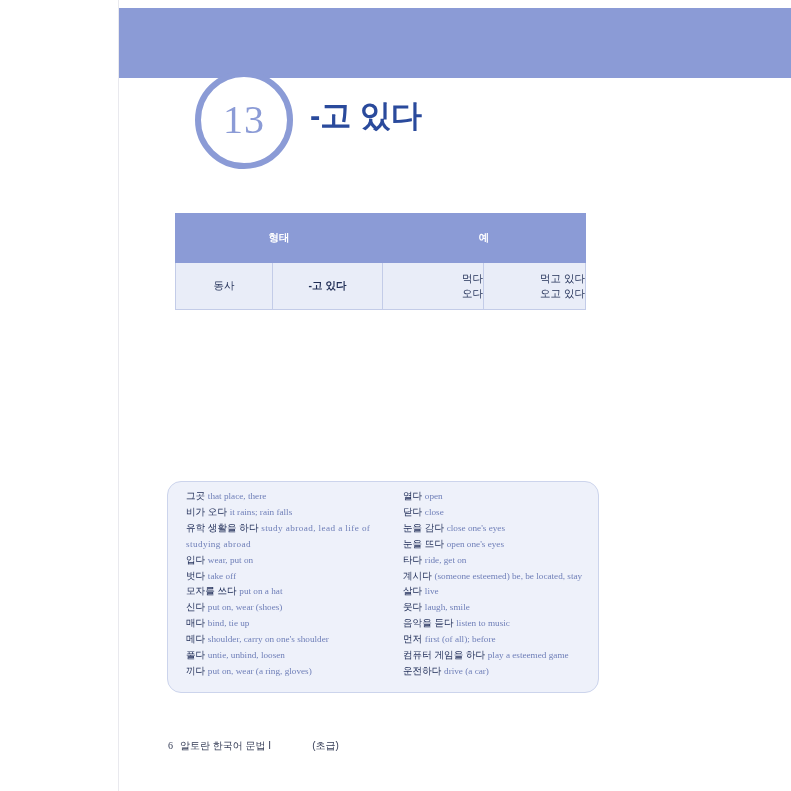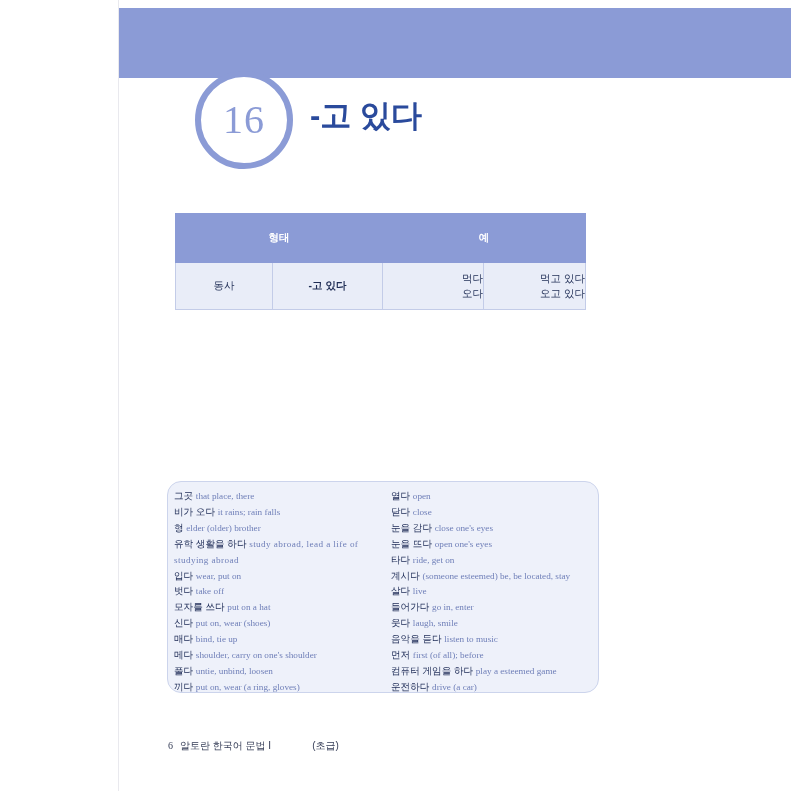--- a/index.html
+++ b/index.html
@@ -160,20 +160,21 @@
     gap: 14px;
   }
   .vocab-col {
     width: 203px;
   }
   .vocab-item {
     font-size: 9.6px;
     line-height: 1.62;
     color: #2a3c72;
     white-space: normal;
+    margin-left: 12px;
   }
   .vocab-item .kr {
     font-family: "Liberation Sans", sans-serif;
     color: #1c2a55;
   }
   .vocab-item .en {
     font-family: "Liberation Serif", serif;
     color: #6f7fb8;
     font-size: 9.2px;
   }
@@ -205,21 +206,21 @@
 <body>
 
 <div class="page">
 
   <div class="gutter-left"></div>
   <div class="page-sheet"></div>
 
   <div class="header-band"></div>
 
   <div class="chapter-circle">
-    <span class="chapter-number">16</span>
+    <span class="chapter-number">13</span>
   </div>
 
   <div class="chapter-title">-고 있다</div>
 
   <table class="form-table">
     <colgroup>
       <col style="width:97px">
       <col style="width:110px">
       <col style="width:101px">
       <col style="width:102px">
@@ -253,40 +254,38 @@
   <div class="vocab-tab">
     <span class="vocab-tab-label">어 휘</span>
   </div>
 
   <div class="vocab-box"></div>
 
   <div class="vocab-cols">
     <div class="vocab-col">
       <div class="vocab-item"><span class="kr">그곳</span> <span class="en">that place, there</span></div>
       <div class="vocab-item"><span class="kr">비가 오다</span> <span class="en">it rains; rain falls</span></div>
-      <div class="vocab-item"><span class="kr">형</span> <span class="en">elder (older) brother</span></div>
       <div class="vocab-item wide"><span class="kr">유학 생활을 하다</span> <span class="en">study abroad, lead a life of studying abroad</span></div>
       <div class="vocab-item"><span class="kr">입다</span> <span class="en">wear, put on</span></div>
       <div class="vocab-item"><span class="kr">벗다</span> <span class="en">take off</span></div>
       <div class="vocab-item"><span class="kr">모자를 쓰다</span> <span class="en">put on a hat</span></div>
       <div class="vocab-item"><span class="kr">신다</span> <span class="en">put on, wear (shoes)</span></div>
       <div class="vocab-item"><span class="kr">매다</span> <span class="en">bind, tie up</span></div>
       <div class="vocab-item"><span class="kr">메다</span> <span class="en">shoulder, carry on one's shoulder</span></div>
       <div class="vocab-item"><span class="kr">풀다</span> <span class="en">untie, unbind, loosen</span></div>
       <div class="vocab-item"><span class="kr">끼다</span> <span class="en">put on, wear (a ring, gloves)</span></div>
     </div>
     <div class="vocab-col">
       <div class="vocab-item"><span class="kr">열다</span> <span class="en">open</span></div>
       <div class="vocab-item"><span class="kr">닫다</span> <span class="en">close</span></div>
       <div class="vocab-item"><span class="kr">눈을 감다</span> <span class="en">close one's eyes</span></div>
       <div class="vocab-item"><span class="kr">눈을 뜨다</span> <span class="en">open one's eyes</span></div>
       <div class="vocab-item"><span class="kr">타다</span> <span class="en">ride, get on</span></div>
       <div class="vocab-item"><span class="kr">계시다</span> <span class="en">(someone esteemed) be, be located, stay</span></div>
       <div class="vocab-item"><span class="kr">살다</span> <span class="en">live</span></div>
-      <div class="vocab-item"><span class="kr">들어가다</span> <span class="en">go in, enter</span></div>
       <div class="vocab-item"><span class="kr">웃다</span> <span class="en">laugh, smile</span></div>
       <div class="vocab-item"><span class="kr">음악을 듣다</span> <span class="en">listen to music</span></div>
       <div class="vocab-item"><span class="kr">먼저</span> <span class="en">first (of all); before</span></div>
       <div class="vocab-item"><span class="kr">컴퓨터 게임을 하다</span> <span class="en">play a esteemed game</span></div>
       <div class="vocab-item"><span class="kr">운전하다</span> <span class="en">drive (a car)</span></div>
     </div>
   </div>
 
   <div class="footer">
     <span class="pg">6</span><span class="bk">알토란 한국어 문법 I</span><span class="lvl">(초급)</span>

